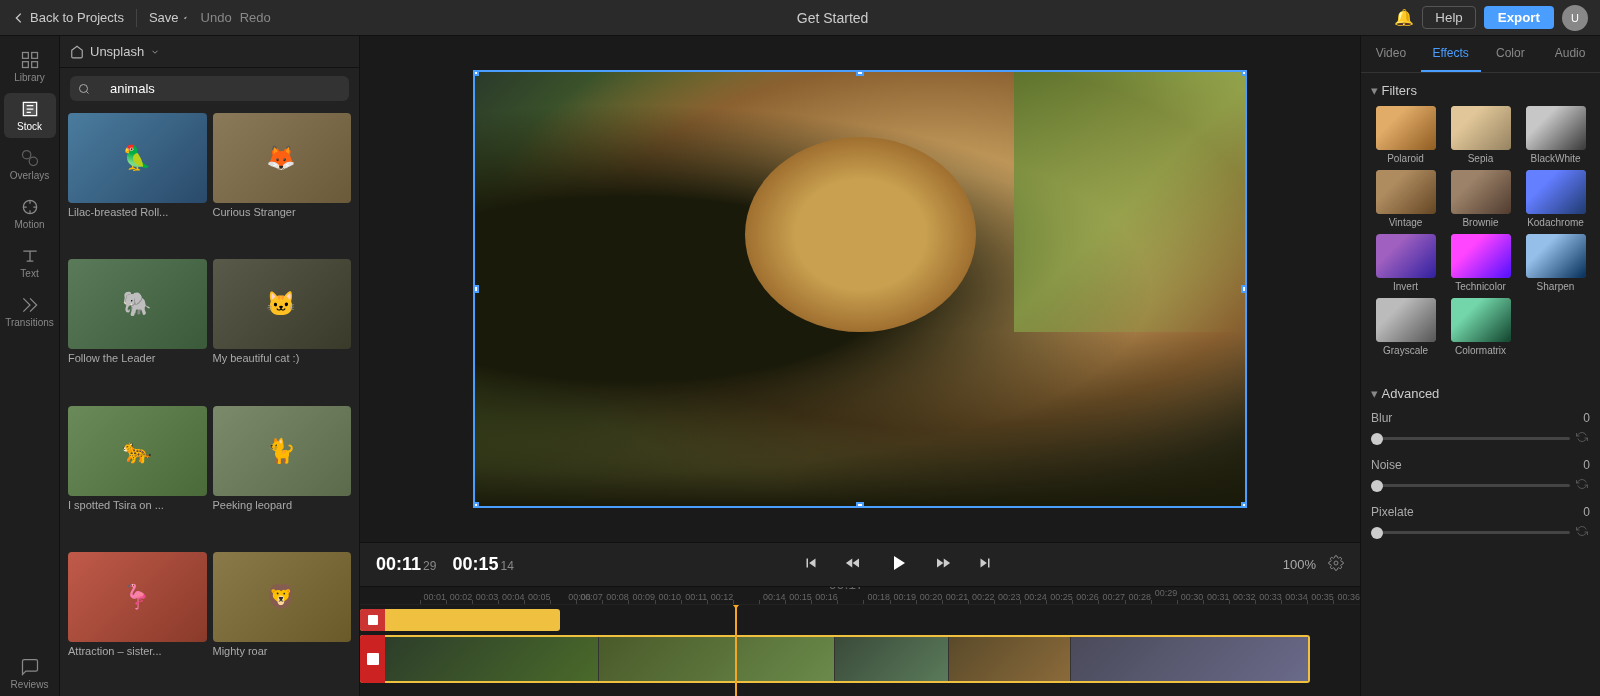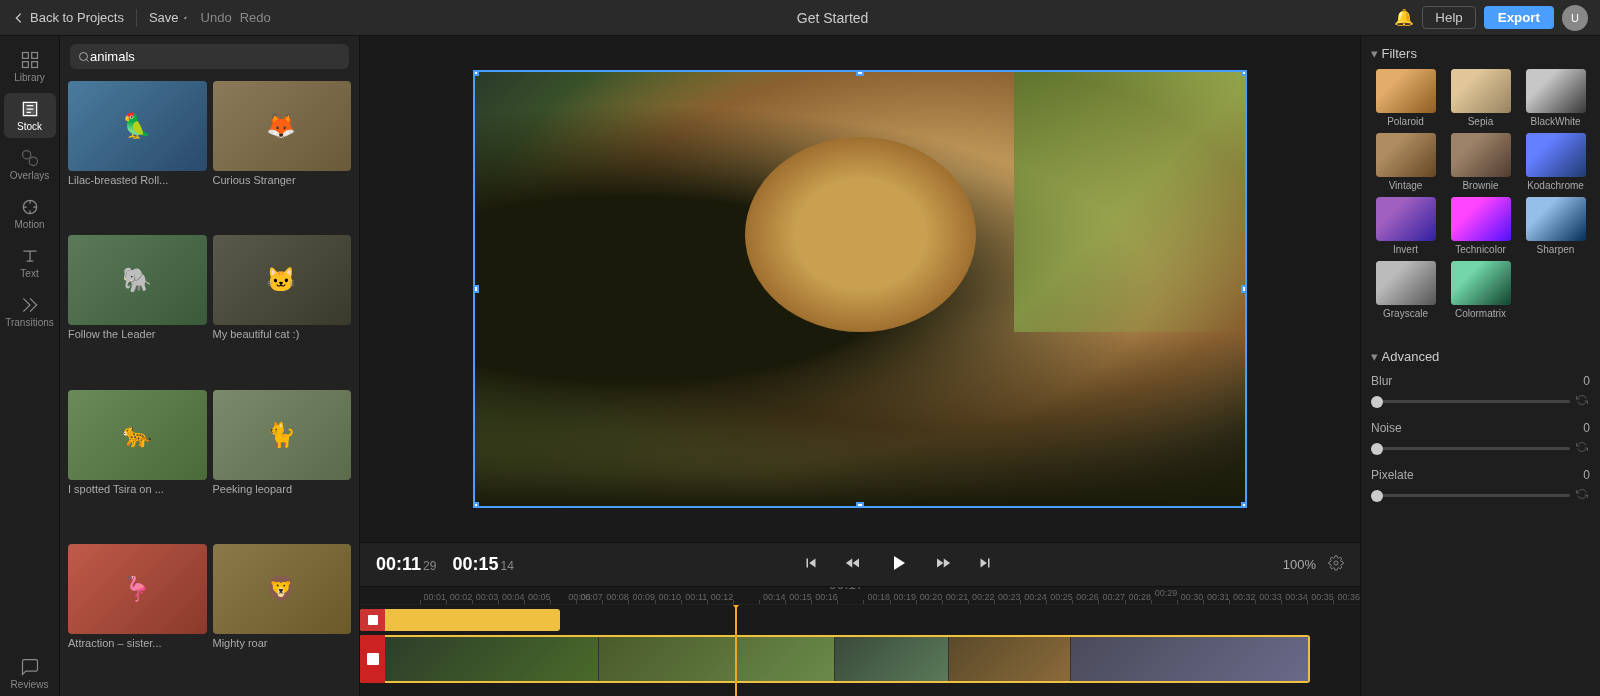--- a/index.html
+++ b/index.html
@@ -23,21 +23,21 @@
 
     
     .sidebar-icons { width: 60px; background: #1e1e1e; display: flex; flex-direction: column; align-items: center; padding-top: 8px; gap: 4px; border-right: 1px solid #111; }
     .sidebar-icon-item { display: flex; flex-direction: column; align-items: center; padding: 6px 4px; border-radius: 6px; cursor: pointer; color: #888; font-size: 10px; gap: 2px; width: 52px; }
     .sidebar-icon-item.active { background: #333; color: #fff; }
     .sidebar-icon-item svg { width: 20px; height: 20px; }
 
     
     .media-panel { width: 300px; background: #222; border-right: 1px solid #111; display: flex; flex-direction: column; }
     .media-header { display: flex; align-items: center; gap: 6px; padding: 8px 10px; border-bottom: 1px solid #111; }
-    .search-bar { display: flex; align-items: center; gap: 0; margin: 8px 10px; background: #333; border-radius: 6px; padding: 5px 8px; }
+    .search-bar { display: flex; align-items: center; gap: 20px; margin: 8px 10px; background: #333; border-radius: 6px; padding: 5px 8px; }
     .search-bar input { background: transparent; border: none; color: #fff; outline: none; flex: 1; font-size: 13px; }
     .media-grid { flex: 1; overflow-y: auto; padding: 4px 8px; display: grid; grid-template-columns: 1fr 1fr; gap: 6px; }
     .media-item { display: flex; flex-direction: column; gap: 3px; cursor: pointer; }
     .media-thumb { width: 100%; height: 90px; border-radius: 4px; overflow: hidden; background: #444; position: relative; }
     .media-label { font-size: 11px; color: #aaa; overflow: hidden; white-space: nowrap; text-overflow: ellipsis; }
     .canvas-wrapper { position: relative; }
     .canvas-frame { width: 770px; height: 434px; background: #000; position: relative; overflow: hidden; outline: 2px solid #4a9eff; }
     .canvas-corners { position: absolute; inset: 0; pointer-events: none; }
     .corner { position: absolute; width: 8px; height: 8px; border: 2px solid #4a9eff; background: #fff; }
     .corner.tl { top: -4px; left: -4px; }
@@ -166,20 +166,29 @@
     </div>
     <div class="sidebar-icon-item" style="margin-top:auto;">
       <svg viewBox="0 0 24 24" fill="none" stroke="currentColor" stroke-width="1.5">
           <path d="M21 15a2 2 0 0 1-2 2H7l-4 4V5a2 2 0 0 1 2-2h14a2 2 0 0 1 2 2z"></path>
         </svg>
       <span>Reviews</span>
     </div>
   </div>
 
   <div class="media-panel">
+    <div class="media-header">
+      <svg width="14" height="14" viewBox="0 0 24 24" fill="none" stroke="#aaa" stroke-width="2">
+          <path d="M3 9l9-7 9 7v11a2 2 0 0 1-2 2H5a2 2 0 0 1-2-2z"></path>
+        </svg>
+      <span style="color:#ccc;">Unsplash</span>
+      <svg width="10" height="10" viewBox="0 0 24 24" fill="none" stroke="#aaa" stroke-width="2">
+          <path d="M6 9l6 6 6-6"></path>
+        </svg>
+    </div>
     <div class="search-bar">
       <svg width="12" height="12" viewBox="0 0 24 24" fill="none" stroke="#aaa" stroke-width="2">
           <circle cx="11" cy="11" r="8"></circle>
           <path d="M21 21l-4.35-4.35"></path>
         </svg>
       <input type="text" style="color: rgb(255, 255, 255); font-size: 13px;" value="animals">
     </div>
     <div class="media-grid">
 
       <div class="media-item">
@@ -510,20 +519,34 @@
           <div style="position:absolute;top:0;bottom:0;left:37.5%;width:2px;background:#f5a623;z-index:10;">
             <div style="position:absolute;top:-4px;left:-5px;width:12px;height:8px;background:#f5a623;clip-path:polygon(0 0,100% 0,50% 100%);"></div>
           </div>
         </div>
       </div>
     </div>
   </div>
 
   <div class="right-panel">
 
+    <div class="panel-tabs">
+      <div class="panel-tab">
+        <span>Video</span>
+      </div>
+      <div class="panel-tab active">
+        <span>Effects</span>
+      </div>
+      <div class="panel-tab">
+        <span>Color</span>
+      </div>
+      <div class="panel-tab">
+        <span>Audio</span>
+      </div>
+    </div>
 
     <div class="panel-section">
       <div class="section-header">
         <span style="color:#888;">▾</span>
         <span style="font-weight:500;">Filters</span>
       </div>
       <div class="filter-grid">
 
         <div class="filter-item">
           <div class="filter-thumb" style="background:linear-gradient(135deg,#c8a060,#8a6030);">

